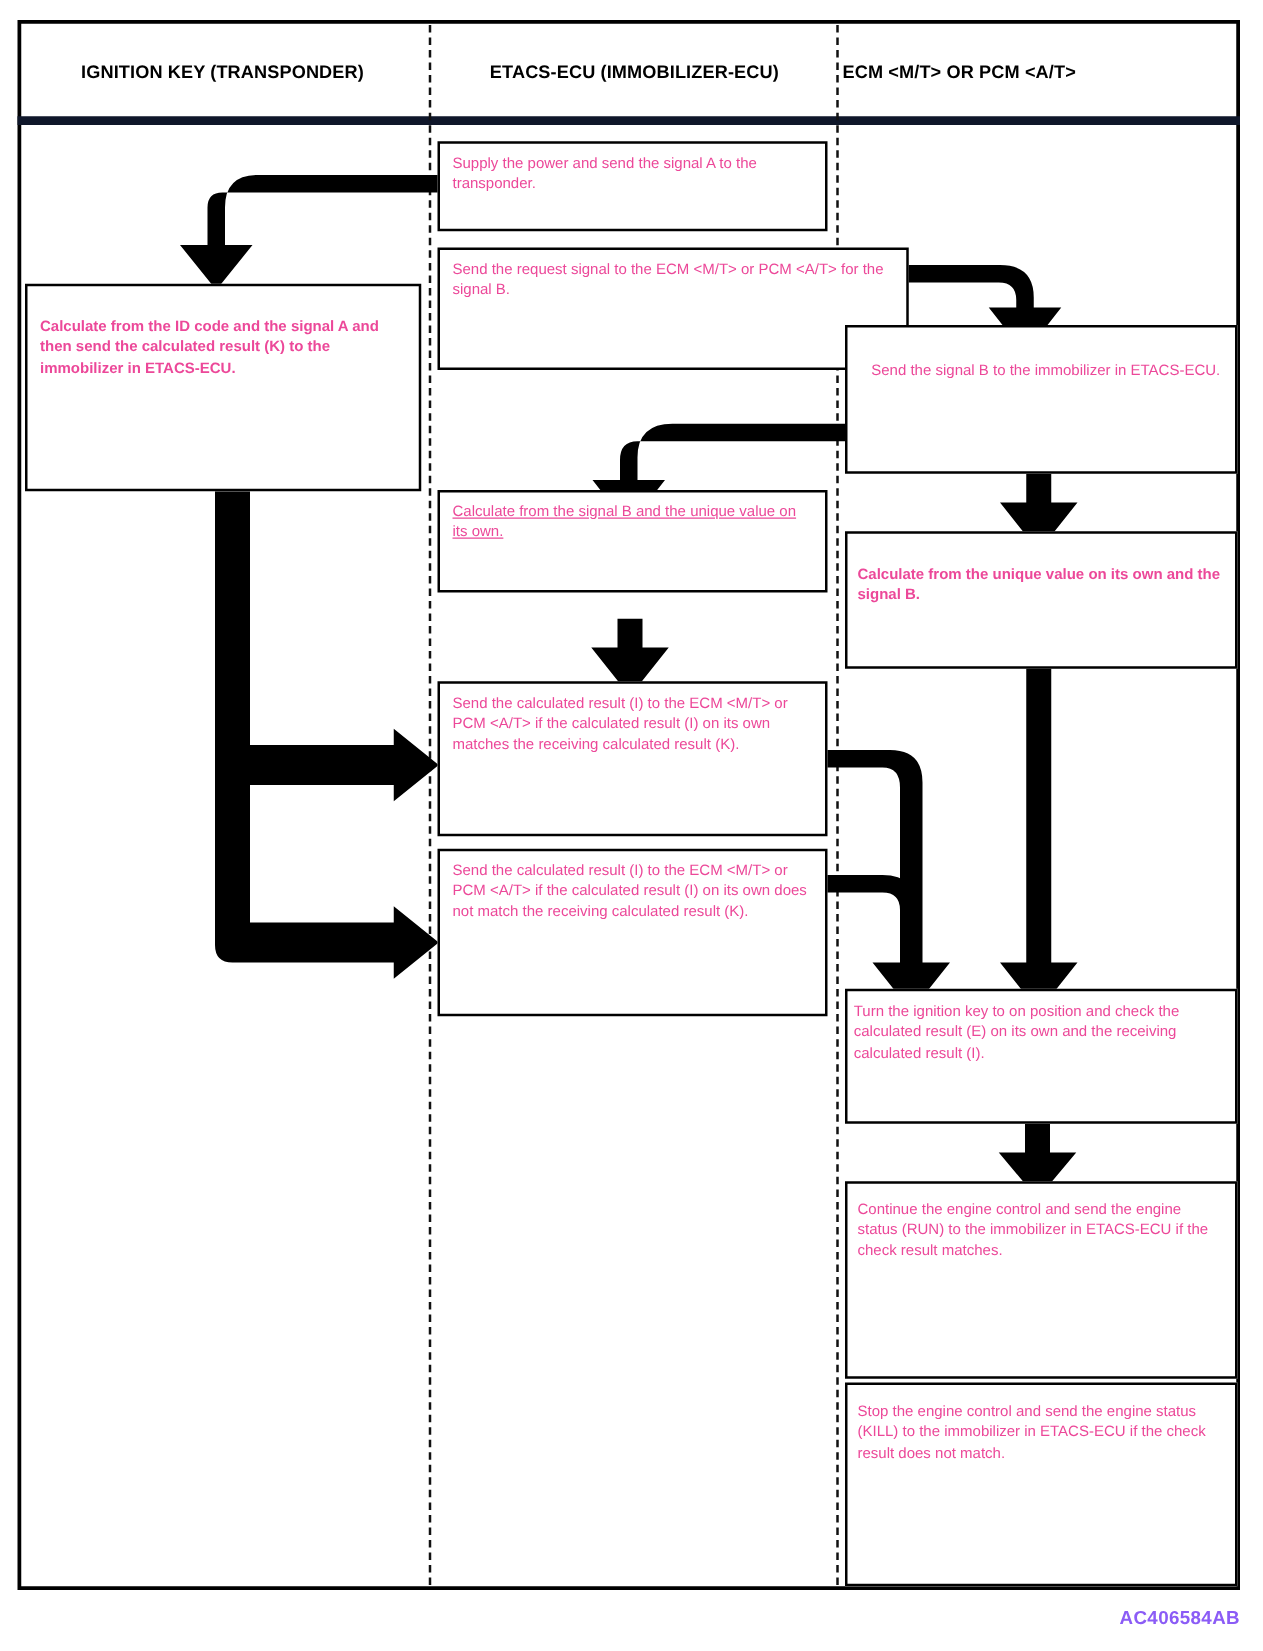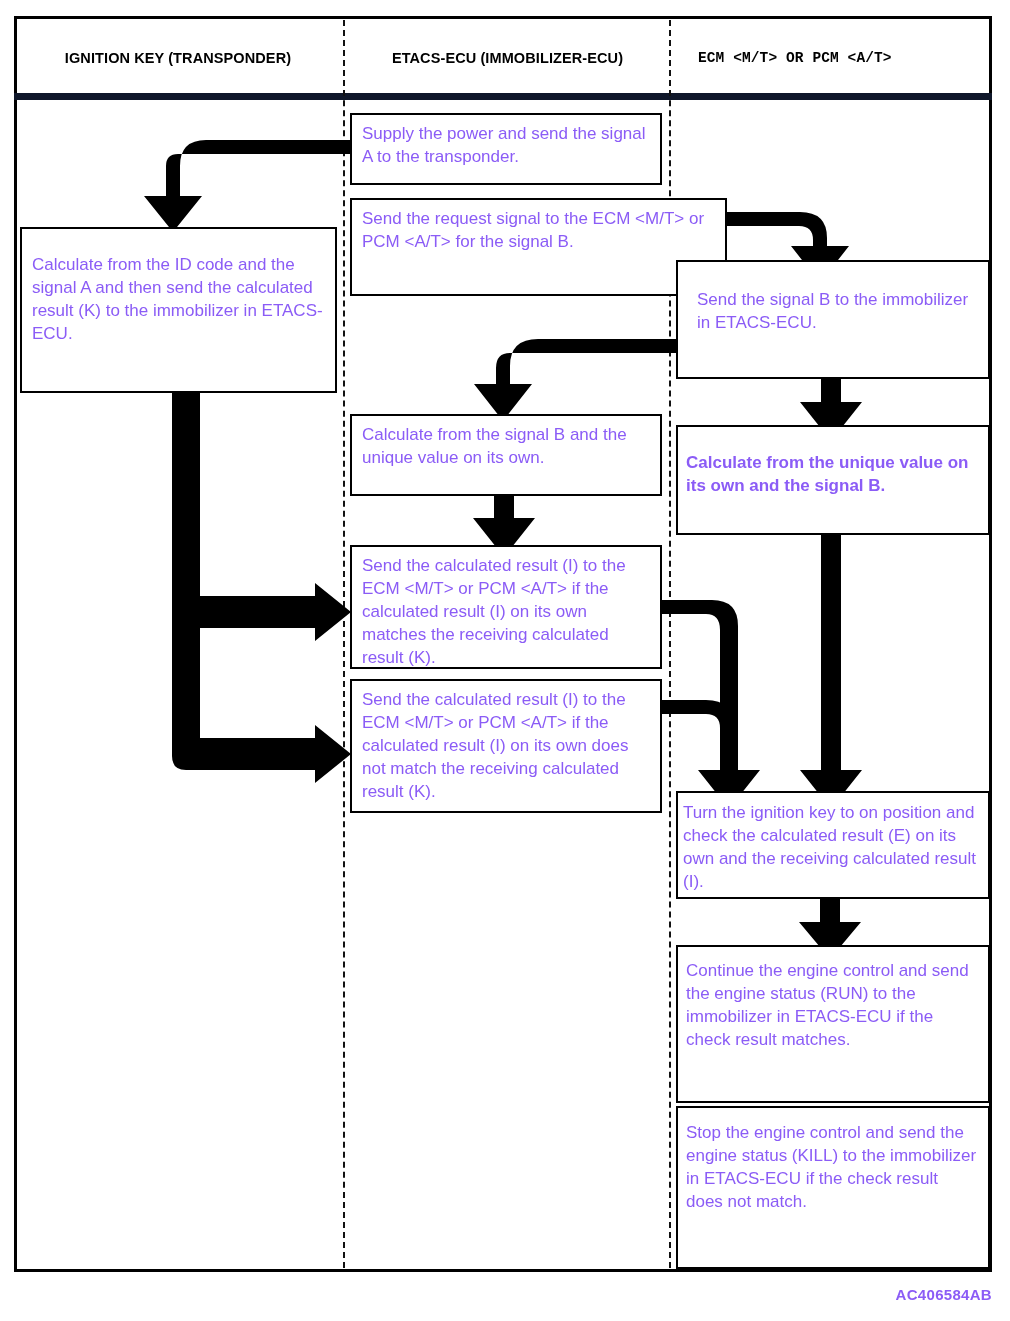--- a/index.html
+++ b/index.html
@@ -47,42 +47,42 @@
     justify-content: center;
     font-size: 14.5px;
     font-weight: bold;
     letter-spacing: 0.1px;
     color: #000000;
     text-align: center;
     box-sizing: border-box;
   }
   .col-header.left   { left: 0px;   width: 328px; }
   .col-header.mid    { left: 331px; width: 325px; }
-  .col-header.right  { left: 672px; width: 319px; justify-content: flex-start; padding-left: 12px; font-family: Liberation Mono, monospace; }
+  .col-header.right  { left: 648px; width: 319px; justify-content: flex-start; padding-left: 12px; }
 
   
   .lane-sep {
     position: absolute;
     top: 20px;
     width: 0;
     border-left: 2px dashed #111111;
     height: 1248px;
   }
   .lane-sep.s1 { left: 343px; }
   .lane-sep.s2 { left: 669px; }
 
   
   .pbox {
     position: absolute;
     box-sizing: border-box;
     border: 2.5px solid #000000;
     background: #ffffff;
-    font-size: 17px;
+    font-size: 12px;
     line-height: 1.36;
-    color: #8b5cf6;
+    color: #ec4899;
     padding: 7px 9px 4px 10px;
     z-index: 5;
   }
   .pbox.thin { border-width: 2px; }
 
   svg.arrows {
     position: absolute;
     left: 0;
     top: 0;
     width: 1010px;
@@ -147,27 +147,27 @@
 
     <path fill="#000000" stroke="none" d="M 821,534 L 841,534 L 841,770 L 862,770 L 831,809 L 800,770 L 821,770 Z"></path>
 
     <path fill="#000000" stroke="none" d="M 820,899 L 840,899 L 840,922 L 861,922 L 830,959 L 799,922 L 820,922 Z"></path>
   </svg>
 
   <div class="pbox" style="left:350px; top:113px; width:312px; height:72px;">Supply the power and send the signal A to the transponder.</div>
 
   <div class="pbox" style="left:350px; top:198px; width:377px; height:98px;">Send the request signal to the ECM &lt;M/T&gt; or PCM &lt;A/T&gt; for the signal B.</div>
 
-  <div class="pbox" style="left:350px; top:414px; width:312px; height:82px;">Calculate from the signal B and the unique value on its own.</div>
+  <div class="pbox" style="left:350px; top:392px; width:312px; height:82px;text-decoration:underline;">Calculate from the signal B and the unique value on its own.</div>
 
   <div class="pbox" style="left:350px; top:545px; width:312px; height:124px;">Send the calculated result (I) to the ECM &lt;M/T&gt; or PCM &lt;A/T&gt; if the calculated result (I) on its own matches the receiving calculated result (K).</div>
 
   <div class="pbox" style="left:350px; top:679px; width:312px; height:134px;">Send the calculated result (I) to the ECM &lt;M/T&gt; or PCM &lt;A/T&gt; if the calculated result (I) on its own does not match the receiving calculated result (K).</div>
 
-  <div class="pbox" style="left:20px; top:227px; width:317px; height:166px; padding-top:24px;">Calculate from the ID code and the signal A and then send the calculated result (K) to the immobilizer in ETACS-ECU.</div>
+  <div class="pbox" style="left:20px; top:227px; width:317px; height:166px; padding-top:24px;font-weight:bold;">Calculate from the ID code and the signal A and then send the calculated result (K) to the immobilizer in ETACS-ECU.</div>
 
   <div class="pbox" style="left:676px; top:260px; width:314px; height:119px; padding-top:26px; padding-left:19px;">Send the signal B to the immobilizer in ETACS-ECU.</div>
 
   <div class="pbox" style="left:676px; top:425px; width:314px; height:110px; padding-top:24px; padding-left:8px;font-weight:bold;">Calculate from the unique value on its own and the signal B.</div>
 
   <div class="pbox" style="left:676px; top:945px; width:314px; height:158px; padding-top:12px; padding-left:8px;">Continue the engine control and send the engine status (RUN) to the immobilizer in ETACS-ECU if the check result matches.</div>
 
   <div class="pbox thin" style="left:676px; top:791px; width:314px; height:108px; padding-top:8px; padding-left:5px;">Turn the ignition key to on position and check the calculated result (E) on its own and the receiving calculated result (I).</div>
 
   <div class="pbox" style="left:676px; top:1106px; width:314px; height:163px; padding-top:13px; padding-left:8px;">Stop the engine control and send the engine status (KILL) to the immobilizer in ETACS-ECU if the check result does not match.</div>

